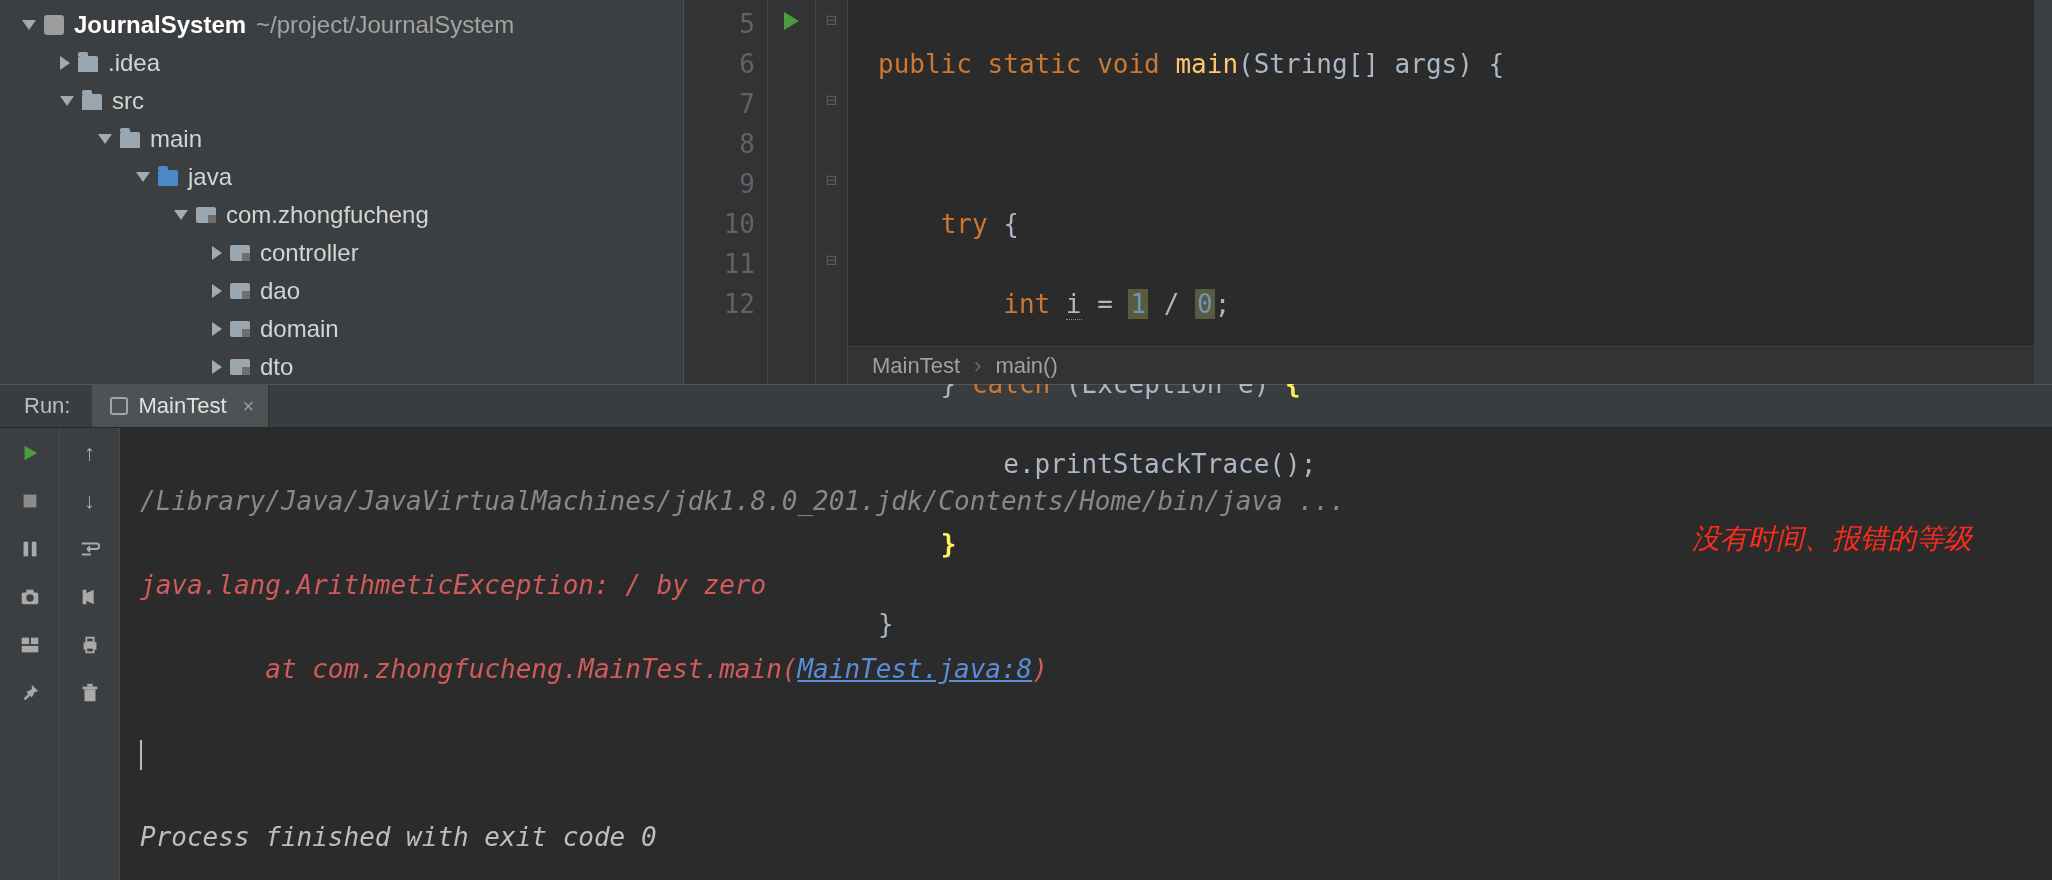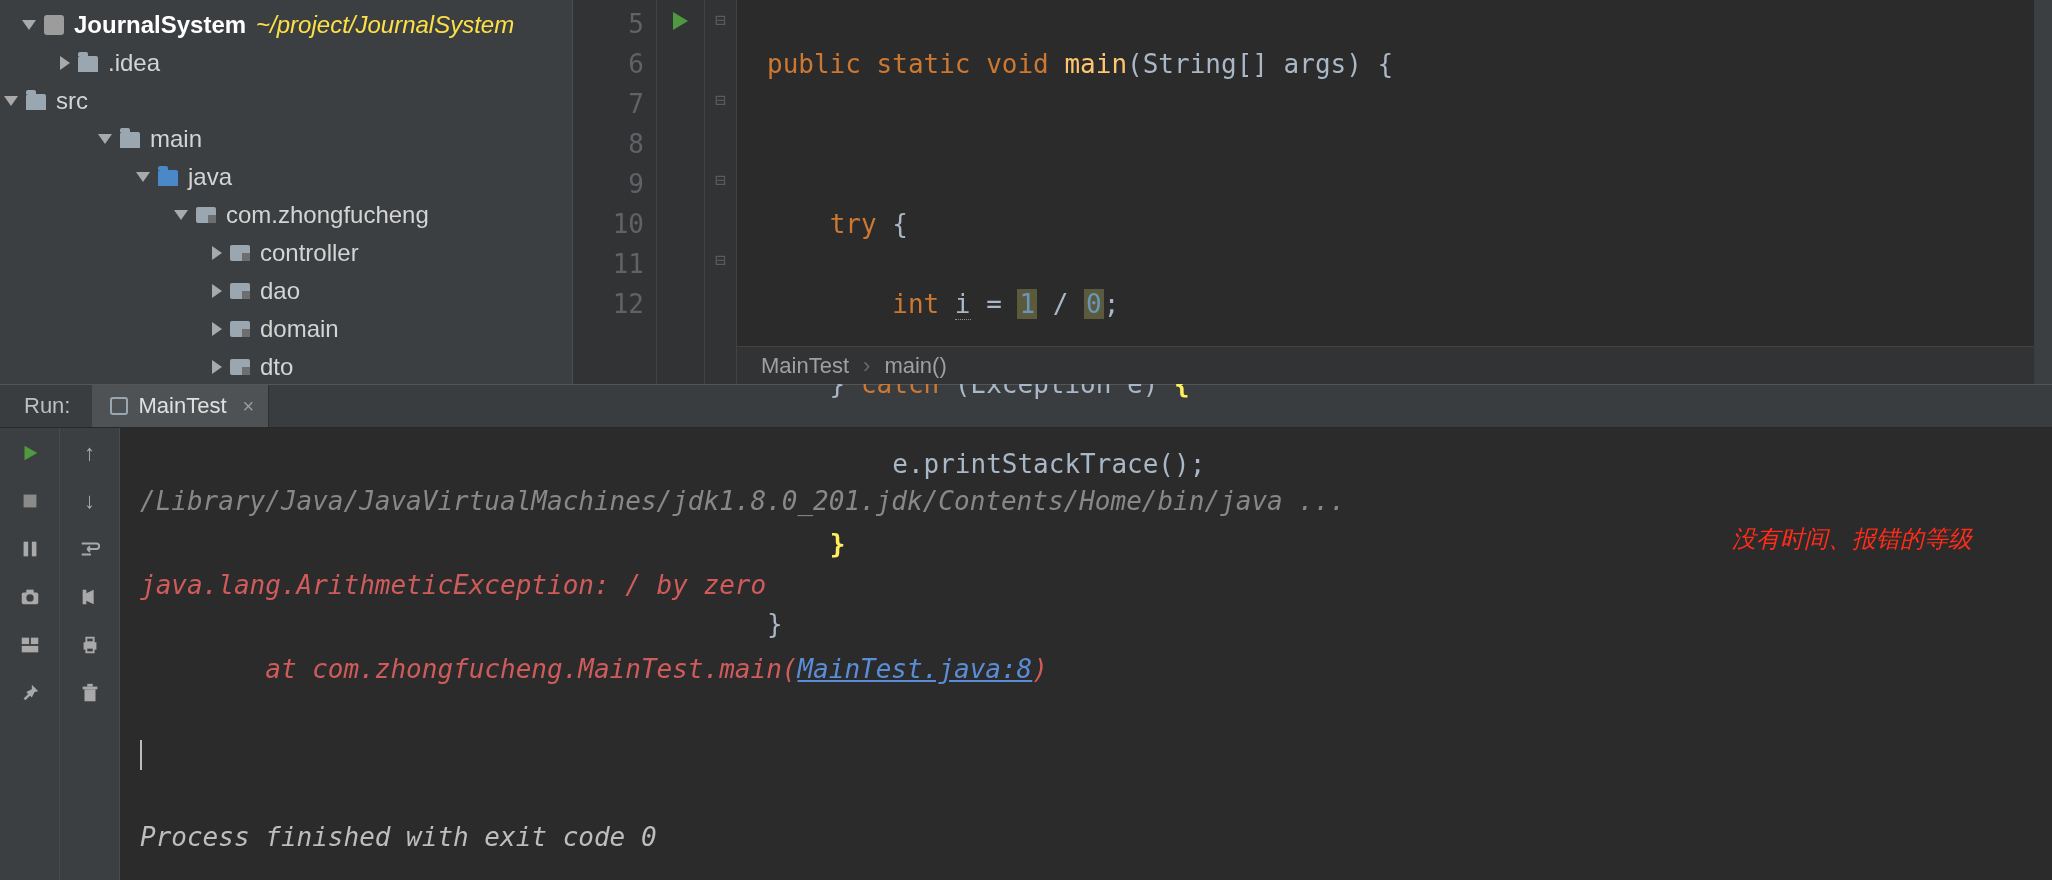--- a/index.html
+++ b/index.html
@@ -7,21 +7,21 @@
     font-family: "Segoe UI", "Helvetica Neue", Arial, sans-serif;
     background: #2b2d30;
     color: #bbbbbb;
     width: 2052px;
     height: 880px;
     overflow: hidden;
     font-size: 20px;
   }
   .top { display: flex; height: 384px; }
   .sidebar {
-    width: 573px;
+    width: 684px;
     background: #3c3f41;
     border-right: 1px solid #4e4e4e;
     padding-top: 6px;
     font-size: 24px;
     line-height: 38px;
     overflow: hidden;
   }
   .row { display: flex; align-items: center; height: 38px; white-space: nowrap; }
   .arrow {
     display: inline-block; width: 0; height: 0; margin: 0 8px 0 4px;
@@ -31,21 +31,21 @@
   .arrow.right { border-width: 7px 0 7px 10px; border-color: transparent transparent transparent #a9a9a9; }
   .icon { width: 20px; height: 20px; display: inline-block; margin-right: 10px; vertical-align: middle; flex-shrink: 0; }
   .icon.module { background: #9C9C9C; border-radius: 3px; position: relative; }
   .icon.folder { background: #9aa7b0; border-radius: 2px 2px 0 0; position: relative; height: 16px; margin-top: 2px; }
   .icon.folder::before { content: ""; position: absolute; top: -4px; left: 0; width: 10px; height: 4px; background: #9aa7b0; border-radius: 2px 2px 0 0; }
   .icon.folder.blue { background: #4a88c7; }
   .icon.folder.blue::before { background: #4a88c7; }
   .icon.pkg { background: #9aa7b0; border-radius: 2px; height: 16px; position: relative; }
   .icon.pkg::after { content: ""; position: absolute; right: 0; bottom: 0; width: 8px; height: 8px; background: #6e6e6e; }
   .proj-name { color: #ffffff; font-weight: 700; }
-  .proj-path { color: #fde047; margin-left: 10px; font-style: italic; }
+  .proj-path { color: #a3a3a3; margin-left: 10px; }
   .tree-label { color: #d4d4d4; }
 
   .editor { flex: 1; background: #2b2b2b; display: flex; position: relative; font-family: "Menlo", "Consolas", monospace; font-size: 26px; }
   .gutter {
     width: 84px; background: #313335; color: #606366; text-align: right;
     padding: 4px 12px 0 0; line-height: 40px; border-right: 1px solid #424242;
   }
   .gutter .ln { height: 40px; }
   .run-gutter { width: 48px; background: #313335; border-right: 1px solid #424242; line-height: 40px; position: relative; }
   .run-tri { position: absolute; top: 12px; left: 16px; width: 0; height: 0; border-width: 9px 0 9px 15px; border-style: solid; border-color: transparent transparent transparent #4f9a41; }
@@ -90,21 +90,21 @@
   }
   .ticon { width: 26px; height: 26px; display: flex; align-items: center; justify-content: center; cursor: pointer; color: #a9a9a9; font-size: 22px; }
   .ticon svg { width: 22px; height: 22px; }
   .console {
     flex: 1; padding: 10px 20px; font-family: "Menlo","Consolas",monospace; font-size: 26px;
     line-height: 42px; position: relative; color: #bdbdbd; white-space: pre; font-style: italic;
   }
   .console .cmd { color: #888888; }
   .console .err { color: #d05b5b; }
   .console .link { color: #5a8dd6; text-decoration: underline; }
-  .annot { position: absolute; color: #ff2c1a; font-size: 24px; font-family: "PingFang SC","Microsoft YaHei",sans-serif; }
+  .annot { position: absolute; color: #ff2c1a; font-size: 28px; font-family: "PingFang SC","Microsoft YaHei",sans-serif; }
   .annot1 { top: 90px; right: 80px; }
   .annot2 { top: 172px; right: 300px; }
   .caret { display: inline-block; width: 2px; height: 30px; background: #bbbbbb; vertical-align: middle; }
   .editor-scroll { position: absolute; right: 0; top: 0; width: 18px; height: 100%; background: #3c3f41; }
 </style>
 </head>
 <body>
 
 <div class="top">
   <div class="sidebar">
@@ -112,21 +112,21 @@
       <span class="arrow down"></span>
       <span class="icon module"></span>
       <span class="proj-name">JournalSystem</span>
       <span class="proj-path">~/project/JournalSystem</span>
     </div>
     <div class="row" style="padding-left:56px">
       <span class="arrow right"></span>
       <span class="icon folder"></span>
       <span class="tree-label">.idea</span>
     </div>
-    <div class="row" style="">
+    <div class="row" style="padding-left:56px">
       <span class="arrow down"></span>
       <span class="icon folder"></span>
       <span class="tree-label">src</span>
     </div>
     <div class="row" style="padding-left:94px">
       <span class="arrow down"></span>
       <span class="icon folder"></span>
       <span class="tree-label">main</span>
     </div>
     <div class="row" style="padding-left:132px">

